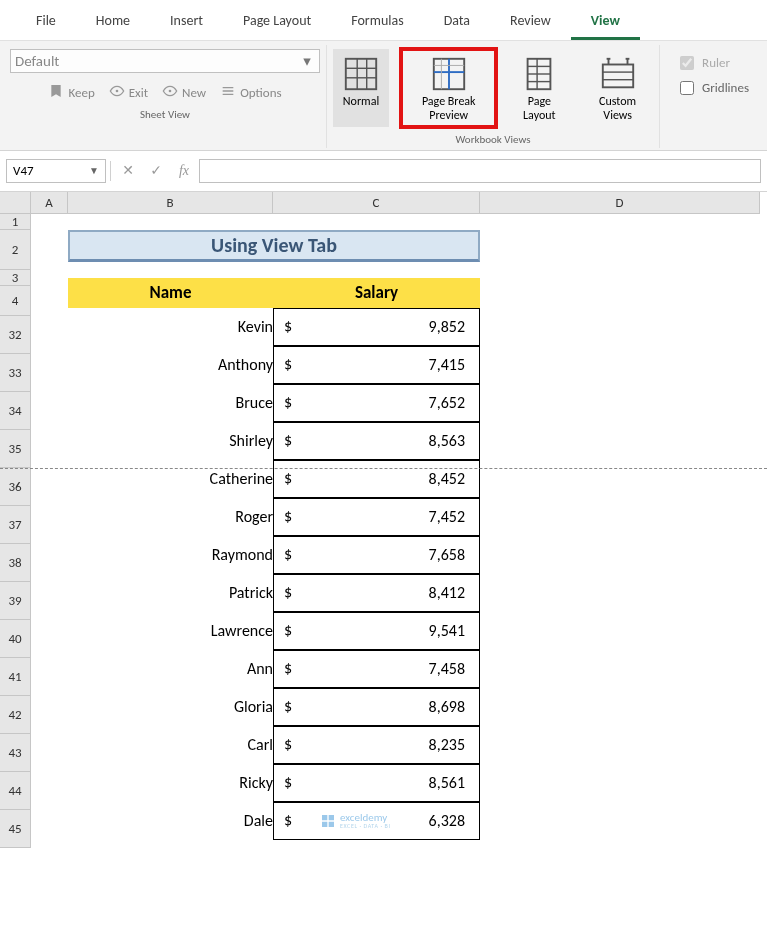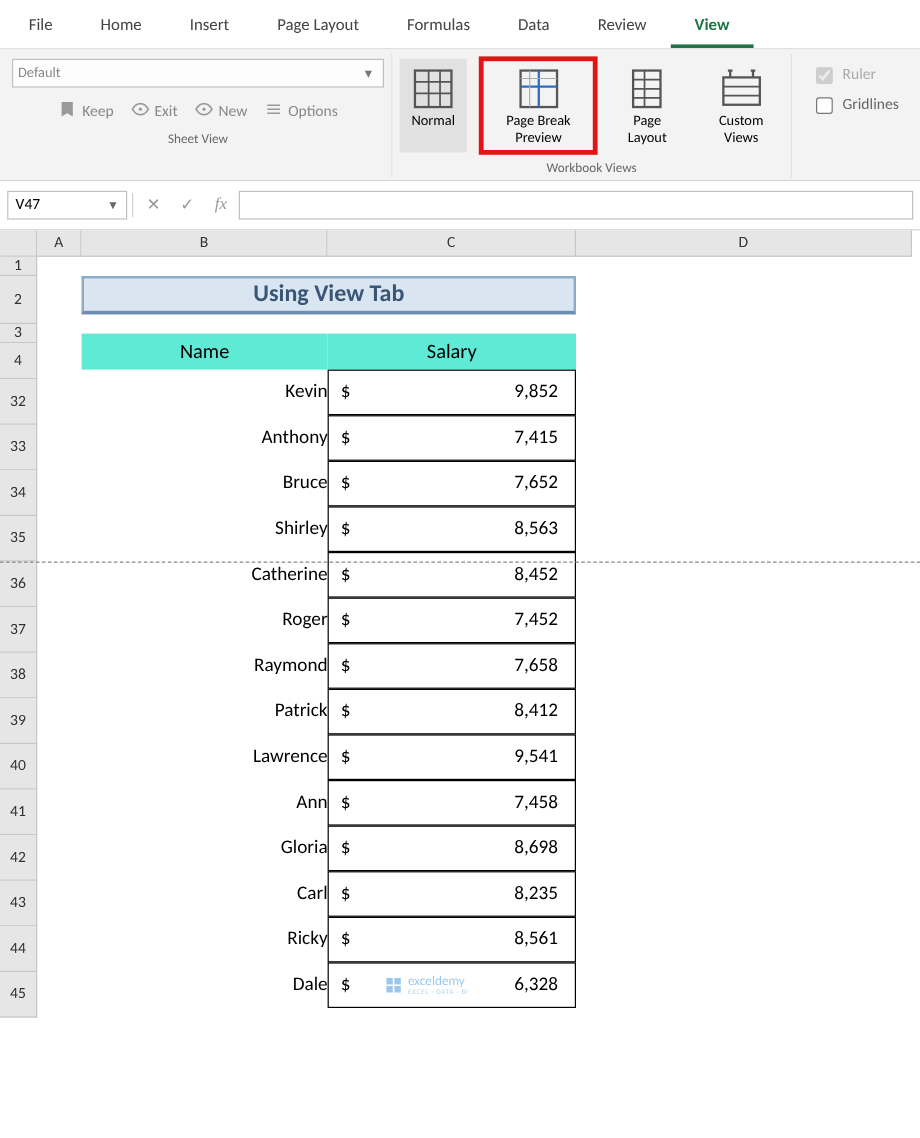--- a/index.html
+++ b/index.html
@@ -1,30 +1,30 @@
 <!DOCTYPE html>
 <html><head>
 <meta charset="utf-8">
 <style>
 * { box-sizing: border-box; margin: 0; padding: 0; font-family: "Segoe UI", Calibri, Arial, sans-serif; }
 body { background: #fff; width: 767px; overflow: hidden; }
 
 
-.tabs { display: flex; gap: 0; padding: 6px 4px 0 4px; background: #fff; }
+.tabs { display: flex; gap: 0; padding: 6px 4px 0 16px; background: #fff; }
 .tab { padding: 6px 20px 8px 20px; font-size: 14px; color: #444; cursor: pointer; white-space: nowrap; }
 .tab.active { color: #217346; font-weight: 600; border-bottom: 3px solid #217346; }
 
 
 .ribbon { display: flex; background: #f3f3f3; border-top: 1px solid #e1e1e1; border-bottom: 1px solid #d4d4d4; padding: 4px 4px 2px 4px; }
 .group { display: flex; flex-direction: column; align-items: center; padding: 4px 6px 2px 6px; border-right: 1px solid #e1e1e1; }
 .group:last-child { border-right: none; }
 .group-label { font-size: 11px; color: #666; margin-top: 6px; }
 
 .sv-top { display: flex; align-items: center; gap: 4px; }
-.sv-dropdown { width: 310px; height: 24px; border: 1px solid #c0c0c0; background: #fdfdfd; display: flex; align-items: center; justify-content: space-between; padding: 0 4px; font-size: 12px; color: #888; }
+.sv-dropdown { width: 310px; height: 24px; border: 1px solid #c0c0c0; background: #fdfdfd; display: flex; align-items: center; justify-content: space-between; padding: 0 4px; font-size: 15px; color: #888; }
 .sv-dropdown .dd-btn { width: 16px; text-align: center; color: #777; }
 .sv-row2 { display: flex; gap: 14px; margin-top: 10px; color: #888; }
 .sv-btn { display: flex; align-items: center; gap: 4px; font-size: 13px; cursor: pointer; }
 .sv-btn svg { width: 16px; height: 16px; }
 
 .wbv { display: flex; gap: 12px; }
 .wbv-btn { display: flex; flex-direction: column; align-items: center; justify-content: flex-start; width: auto; padding: 6px 4px 4px 4px; cursor: pointer; min-width: 56px; }
 .wbv-btn.normal { background: #e1e1e1; }
 .wbv-btn .icon { width: 38px; height: 38px; display: flex; align-items: center; justify-content: center; }
 .wbv-btn .lbl { font-size: 12px; text-align: center; line-height: 1.15; margin-top: 2px; }
@@ -55,21 +55,21 @@
 .rh.title { height: 40px; }
 
 .cells { position: absolute; left: 31px; top: 22px; }
 .celltable { border-collapse: collapse; }
 .celltable td { border: 0; height: 38px; padding: 0; vertical-align: middle; }
 .celltable tr.small td { height: 16px; }
 .celltable tr.med td { height: 30px; }
 .celltable tr.titler td { height: 32px; }
 
 .title-cell { background: #d9e6f2; color: #3a5676; font-size: 20px; font-weight: bold; text-align: center; border: 2px solid #8faac4; border-bottom: 3px solid #6d8db1; }
-.hdr-cell { background: #5eead4; font-weight: normal; font-size: 17px; text-align: center; border: 1.5px solid #000; }
+.hdr-cell { background: #fde047; font-weight: bold; font-size: 17px; text-align: center; border: 1.5px solid #000; }
 .data-cell { border: 1.5px solid #000; font-size: 16px; text-align: right; padding: 0 8px; }
 .salary-cell { border: 1.5px solid #000; font-size: 16px; padding: 0 14px 0 10px; display: flex; justify-content: space-between; align-items: center; height: 100%; }
 
 .pbreak { position: absolute; left: 0; border-top: 1.5px dashed #888; z-index: 5; }
 
 .watermark { position: absolute; opacity: 0.6; color: #5aa5dd; font-size: 11px; display: flex; align-items: flex-end; gap: 4px; z-index: 6; }
 .watermark svg { width: 16px; height: 16px; }
 .watermark .wm-text { display: flex; flex-direction: column; line-height: 1; }
 .watermark .wm-sub { font-size: 6px; letter-spacing: 0.6px; color: #7fb8de; }
 

